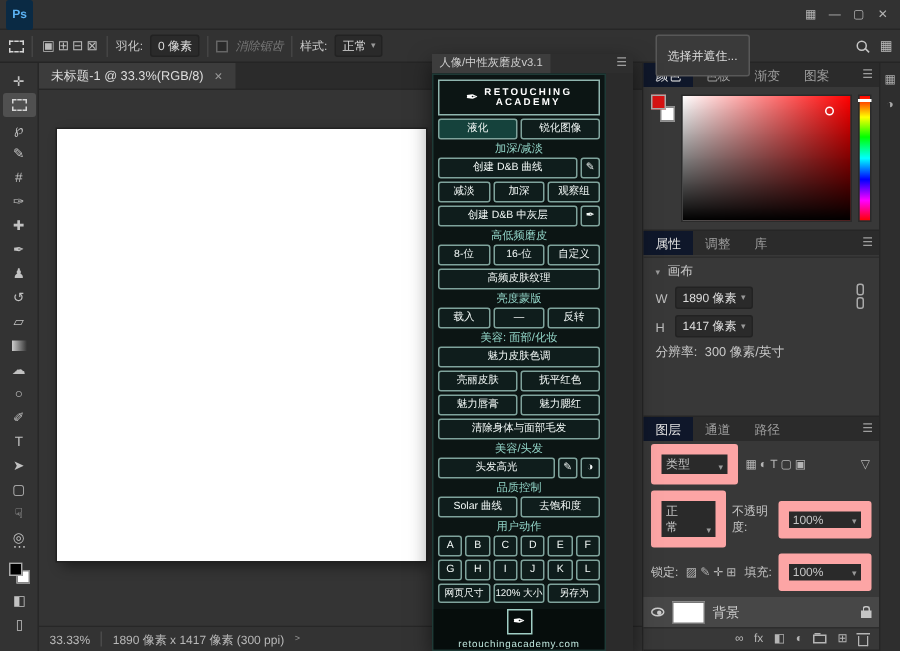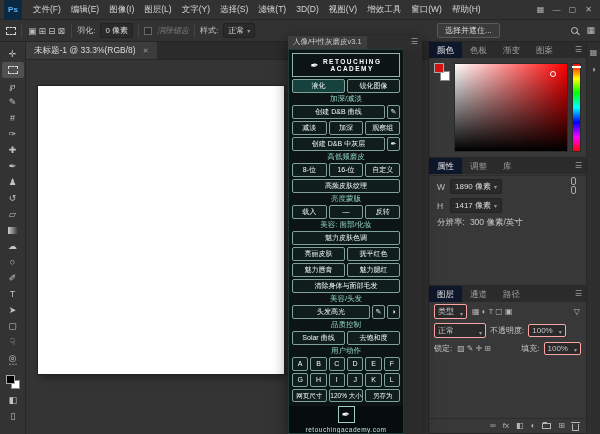--- a/index.html
+++ b/index.html
@@ -18,21 +18,21 @@
 
 .optionsbar{position:absolute;left:0;top:20px;right:0;height:22px;background:#323232;border-bottom:1px solid #252525;display:flex;align-items:center;gap:5px;padding:0 6px;z-index:4;}
 .dashedbox{display:inline-block;width:10px;height:8px;border:1px dashed #d5d5d5;}
 .vsep{width:1px;height:14px;background:#444;}
 .modeicon{font-size:9px;color:#bbb;padding:0 1px;}
 .oblabel{font-size:8px;color:#c7c7c7;white-space:nowrap;}
 .oblabel.dis{color:#777;font-style:italic;}
 .fld{background:#2a2a2a;border:1px solid #222;border-radius:2px;padding:1px 4px;font-size:8px;color:#ddd;display:inline-flex;align-items:center;gap:3px;white-space:nowrap;}
 .car{font-size:6px;color:#999;}
 .chk{width:8px;height:8px;border:1px solid #666;background:#2a2a2a;display:inline-block;}
-.selmask{position:absolute;left:437px;top:3px;height:15px;background:#3a3a3a;border:1px solid #585858;border-radius:2px;color:#ddd;font-size:8px;padding:1px 7px;white-space:nowrap;}
+.selmask{position:absolute;left:437px;top:3px;height:28px;background:#3a3a3a;border:1px solid #585858;border-radius:2px;color:#ddd;font-size:8px;padding:1px 7px;white-space:nowrap;}
 .ob-right{position:absolute;right:5px;top:5px;display:flex;gap:8px;align-items:center;}
 .mag{width:7px;height:7px;border:1px solid #c5c5c5;border-radius:50%;position:relative;display:inline-block;}
 .mag::after{content:'';position:absolute;width:4px;height:1px;background:#c5c5c5;right:-3px;bottom:-1px;transform:rotate(45deg);}
 .layout-ic{font-size:9px;color:#bbb;}
 
 
 .toolbar{position:absolute;left:0;top:42px;bottom:0;width:26px;background:#333;border-right:1px solid #272727;display:flex;flex-direction:column;align-items:center;padding-top:4px;z-index:3;}
 .tcell{width:22px;height:16px;display:flex;align-items:center;justify-content:center;border-radius:2px;flex:none;}
 .tcell.selected{background:#505050;}
 .tg{font-size:9px;color:#c2c2c2;line-height:1;}
@@ -81,21 +81,21 @@
 .docicon{width:8px;height:10px;border:1px solid #b5b5b5;border-radius:1px;flex:none;}
 .pdivider{height:1px;background:#2d2d2d;margin:1px 0;}
 .dimlabel{width:8px;color:#bdbdbd;}
 .chainwrap{position:relative;margin-left:auto;width:10px;height:24px;}
 .chain{position:absolute;left:3px;top:0;width:5px;height:8px;border:1px solid #aaa;border-radius:2px;}
 .chain.b{top:9px;}
 
 
 .layers-panel{flex:1;}
 .lrow{display:flex;align-items:center;gap:4px;padding:2px 5px;font-size:8px;color:#c5c5c5;}
-.lfld{background:#2a2a2a;border:1px solid #fca5a5;border-radius:2px;padding:1px 3px;display:inline-flex;align-items:flex-end;gap:6px;font-size:8px;}
+.lfld{background:#2a2a2a;border:7px solid #fca5a5;border-radius:2px;padding:1px 3px;display:inline-flex;align-items:flex-end;gap:19px;font-size:8px;}
 .ficon{font-size:8px;color:#b5b5b5;padding:0 1px;}
 .layer-row{background:#474747;height:20px;display:flex;align-items:center;gap:5px;padding:0 5px;margin-top:2px;}
 .eye{width:9px;height:6px;border:1px solid #ccc;border-radius:50%;position:relative;flex:none;}
 .eye::after{content:'';position:absolute;left:2.5px;top:1px;width:3px;height:3px;background:#ccc;border-radius:50%;}
 .thumb{width:22px;height:15px;background:#fff;border:1px solid #777;flex:none;}
 .lockicon{width:7px;height:5px;background:#c5c5c5;position:relative;margin-top:3px;flex:none;}
 .lockicon::before{content:'';position:absolute;top:-3px;left:1px;width:3px;height:3px;border:1px solid #c5c5c5;border-bottom:none;border-radius:2px 2px 0 0;}
 .lspacer{flex:1;}
 .lbottom{height:15px;display:flex;align-items:center;justify-content:flex-end;gap:7px;padding:0 7px;border-top:1px solid #2d2d2d;}
 .bic{font-size:8px;color:#b5b5b5;line-height:1;}
@@ -126,35 +126,20 @@
 .foot-logo{width:17px;height:17px;border:1px solid #9fcdc4;display:flex;align-items:center;justify-content:center;color:#fff;font-size:10px;}
 .foot-url{font-size:6.5px;color:#bfe6dd;letter-spacing:.5px;}
 </style>
 </head>
 <body>
 
 <div class="app">
 
   <div class="menubar">
     <div class="ps-logo">Ps</div>
-    <div class="menu-items">
-
-    <span class="mi">文件(F)</span>
-        <span class="mi">编辑(E)</span>
-        <span class="mi">图像(I)</span>
-        <span class="mi">图层(L)</span>
-        <span class="mi">文字(Y)</span>
-        <span class="mi">选择(S)</span>
-        <span class="mi">滤镜(T)</span>
-        <span class="mi">3D(D)</span>
-        <span class="mi">视图(V)</span>
-        <span class="mi">增效工具</span>
-        <span class="mi">窗口(W)</span>
-        <span class="mi">帮助(H)</span>
-      </div>
     <div class="win-controls">
       <span class="wc">▦</span>
       <span class="wc">—</span>
       <span class="wc">▢</span>
       <span class="wc">✕</span>
     </div>
   </div>
 
   <div class="optionsbar">
     <span class="dashedbox"></span>
@@ -264,20 +249,26 @@
   <div class="doc-area">
     <div class="tabbar">
       <div class="doctab">
         <span>未标题-1 @ 33.3%(RGB/8)</span>
         <span class="tabx">✕</span>
       </div>
     </div>
     <div class="pasteboard">
       <div class="canvas"></div>
     </div>
+    <div class="statusbar">
+      <span>33.33%</span>
+      <span class="sb-sep"></span>
+      <span>1890 像素 x 1417 像素 (300 ppi)</span>
+      <span class="car">&gt;</span>
+    </div>
   </div>
 
   <div class="right-dock">
     <div class="dock-main">
 
       <div class="panel color-panel">
         <div class="ptabs">
 
           <span class="pmenu">☰</span>
         <div class="ptab active">颜色</div>
@@ -301,20 +292,24 @@
 
       <div class="panel props-panel">
         <div class="ptabs">
 
           <span class="pmenu">☰</span>
         <div class="ptab active">属性</div>
             <div class="ptab">调整</div>
             <div class="ptab">库</div>
           </div>
         <div class="pdivider"></div>
+        <div class="prow">
+          <span class="car">▾</span>
+          <span>画布</span>
+        </div>
         <div style="display:flex;padding:0 8px;gap:4px;">
           <div style="flex:1;">
             <div class="prow" style="padding:2px 0;">
               <span class="dimlabel">W</span>
               <span class="fld">
                   <span>1890 像素</span>
                   <span class="car">▾</span>
                 </span>
             </div>
             <div class="prow" style="padding:2px 0;">
@@ -369,20 +364,26 @@
           <span>锁定:</span>
           <span>
             
           <span class="ficon">▨</span><span class="ficon">✎</span><span class="ficon">✛</span><span class="ficon">⊞</span></span>
           <span style="margin-left:auto;">填充:</span>
           <span class="lfld">
               <span>100%</span>
               <span class="car">▾</span>
             </span>
         </div>
+        <div class="layer-row">
+          <span class="eye"></span>
+          <span class="thumb"></span>
+          <span>背景</span>
+          <span class="lockicon" style="margin-left:auto;"></span>
+        </div>
         <div class="lspacer"></div>
         <div class="lbottom">
           <span class="bic">∞</span>
           <span class="bic">fx</span>
           <span class="bic">◧</span>
           <span class="bic">◐</span>
           <span class="folder"></span>
           <span class="bic">⊞</span>
           <span class="trash"></span>
         </div>

